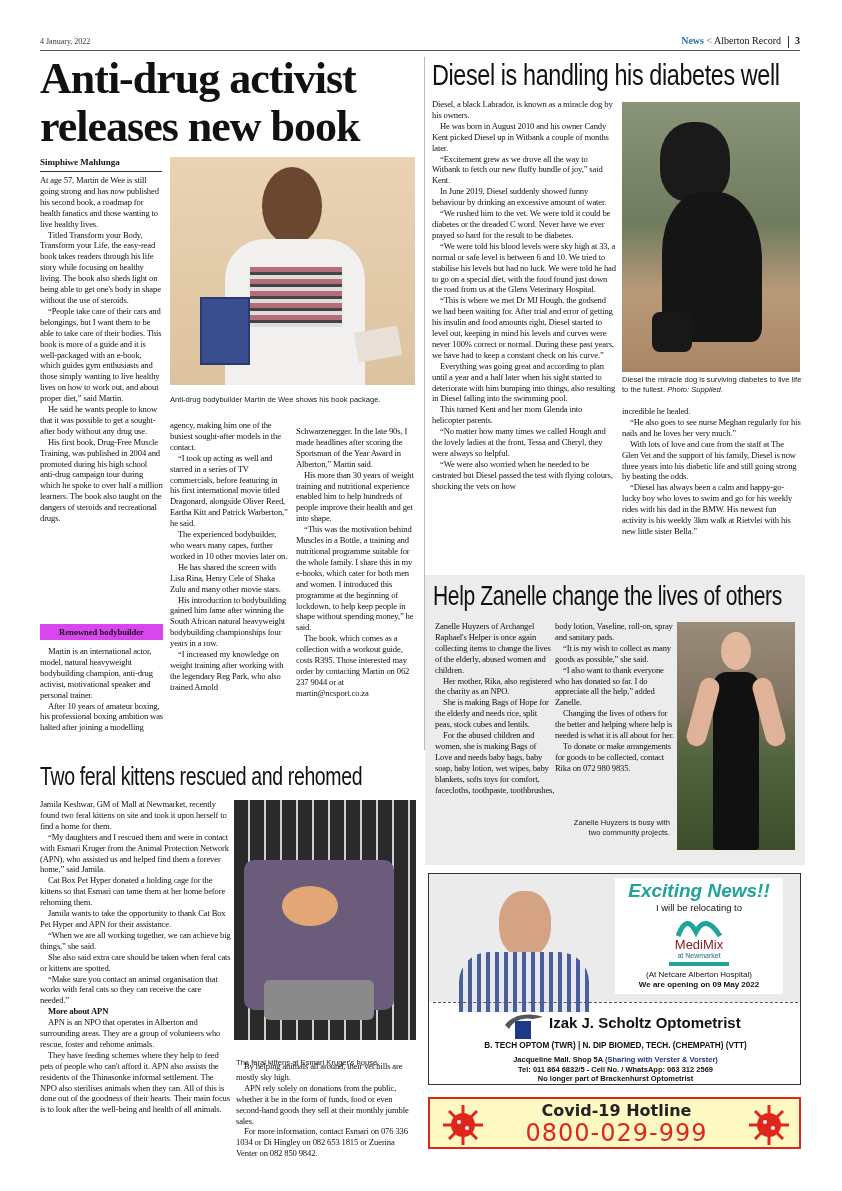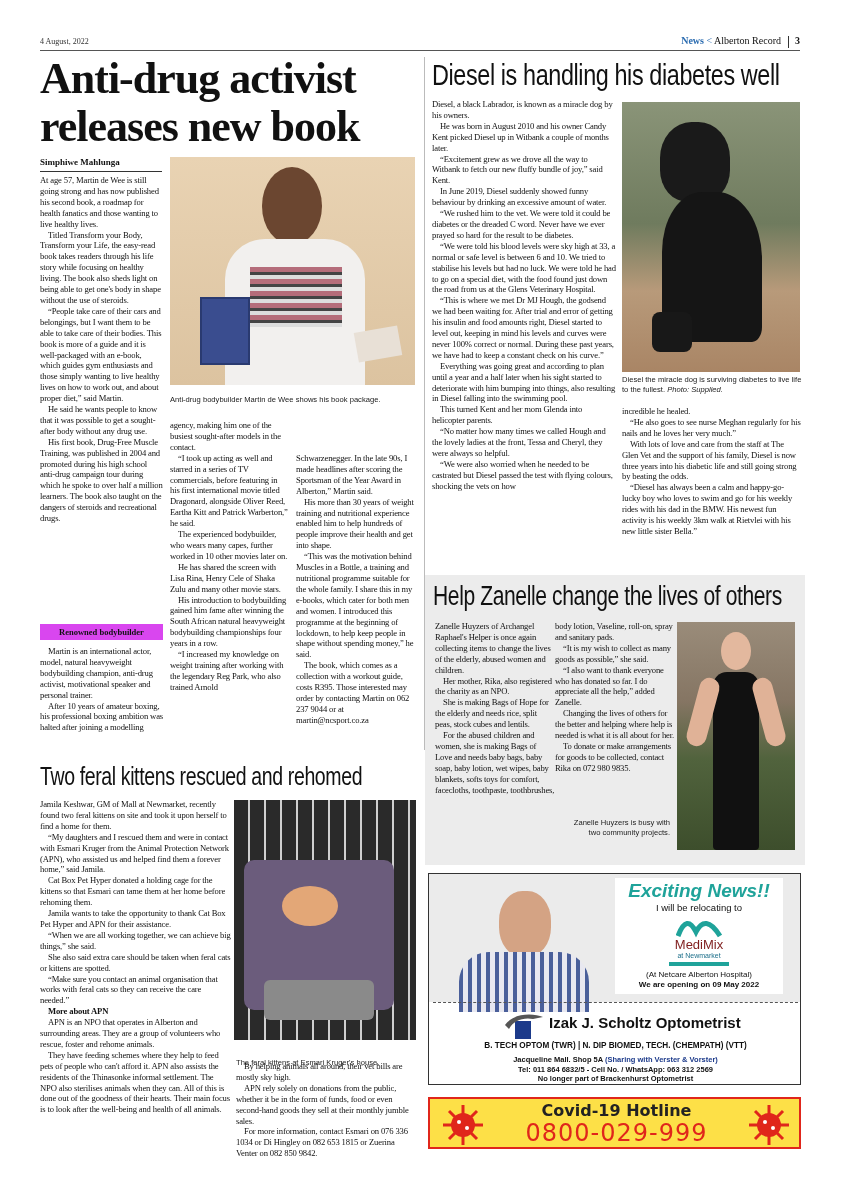--- a/index.html
+++ b/index.html
@@ -9,21 +9,21 @@
 .body-text p{text-indent:8px;}
 .body-text p.noind{text-indent:0;}
 .caption{font-family:"Liberation Sans",sans-serif;font-size:7.6px;line-height:10px;color:#222;}
 .cond{font-family:"Liberation Sans",sans-serif;transform-origin:left top;white-space:nowrap;font-weight:400;letter-spacing:-0.5px;}
 .photo{overflow:hidden;}
 </style>
 </head>
 <body>
 
 <div class="abs" style="left:40px;top:34px;width:760px;height:17px;border-bottom:1.5px solid #555;">
-  <span class="abs" style="left:0;top:3px;font-size:8px;color:#333;">4 August, 2022</span>
+  <span class="abs" style="left:0;top:3px;font-size:8px;color:#333;">4 January, 2022</span>
   <div class="abs" style="right:0;top:1px;font-size:10px;white-space:nowrap;">
     <span style="color:#2b6cb0;font-weight:bold;">News</span>
     <span style="color:#2b6cb0;">&lt;</span>
     <span>Alberton Record</span>
     <span style="display:inline-block;width:1px;height:12px;background:#333;vertical-align:middle;margin:0 4px;"></span>
     <span style="font-weight:bold;">3</span>
   </div>
 </div>
 
 <div class="abs" style="left:40px;top:55px;width:380px;font-family:'Liberation Serif',serif;font-weight:bold;font-size:44px;line-height:48px;letter-spacing:-1px;">
@@ -55,21 +55,21 @@
 <div class="abs caption" style="left:170px;top:395px;width:245px;">Anti-drug bodybuilder Martin de Wee shows his book package.</div>
 
 <div class="abs body-text" style="left:170px;top:420px;width:118px;">
   <p class="noind">agency, making him one of the busiest sought-after models in the contact.</p>
   <p>“I took up acting as well and starred in a series of TV commercials, before featuring in his first international movie titled Dragonard, alongside Oliver Reed, Eartha Kitt and Patrick Warberton,” he said.</p>
   <p>The experienced bodybuilder, who wears many capes, further worked in 10 other movies later on.</p>
   <p>He has shared the screen with Lisa Rina, Henry Cele of Shaka Zulu and many other movie stars.</p>
   <p>His introduction to bodybuilding gained him fame after winning the South African natural heavyweight bodybuilding championships four years in a row.</p>
   <p>“I increased my knowledge on weight training after working with the legendary Reg Park, who also trained Arnold</p>
 </div>
-<div class="abs body-text" style="left:296px;top:426px;width:120px;margin-top:27px;">
+<div class="abs body-text" style="left:296px;top:426px;width:120px;">
   <p class="noind">Schwarzenegger. In the late 90s, I made headlines after scoring the Sportsman of the Year Award in Alberton,” Martin said.</p>
   <p>His more than 30 years of weight training and nutritional experience enabled him to help hundreds of people improve their health and get into shape.</p>
   <p>“This was the motivation behind Muscles in a Bottle, a training and nutritional programme suitable for the whole family. I share this in my e-books, which cater for both men and women. I introduced this programme at the beginning of lockdown, to help keep people in shape without spending money,” he said.</p>
   <p>The book, which comes as a collection with a workout guide, costs R395. Those interested may order by contacting Martin on 062 237 9044 or at martin@ncsport.co.za</p>
 </div>
 
 <div class="abs" style="left:424px;top:57px;width:1px;height:693px;background:#bbb;"></div>
 
 <div class="abs" style="left:432px;top:58px;width:380px;height:36px;overflow:visible;">
   <div class="cond" style="font-size:30px;line-height:34px;transform:scaleX(0.78);">Diesel is handling his diabetes well</div>
@@ -186,21 +186,21 @@
   <div class="abs" style="left:120px;top:140px;font-family:'Liberation Sans',sans-serif;font-weight:bold;font-size:15px;white-space:nowrap;">Izak J. Scholtz Optometrist</div>
   <div class="abs" style="left:0;top:167px;width:373px;text-align:center;font-family:'Liberation Sans',sans-serif;font-weight:bold;font-size:8.2px;">B. TECH OPTOM (TWR) | N. DIP BIOMED, TECH. (CHEMPATH) (VTT)</div>
   <div class="abs" style="left:0;top:181px;width:373px;text-align:center;font-family:'Liberation Sans',sans-serif;font-weight:bold;font-size:7.5px;">
     <span>Jacqueline Mall. Shop 5A</span>
     <span style="color:#1c3a8a;">(Sharing with Verster &amp; Vorster)</span>
   </div>
   <div class="abs" style="left:0;top:191px;width:373px;text-align:center;font-family:'Liberation Sans',sans-serif;font-weight:bold;font-size:7.5px;">Tel: 011 864 6832/5 - Cell No. / WhatsApp: 063 312 2569</div>
   <div class="abs" style="left:0;top:200px;width:373px;text-align:center;font-family:'Liberation Sans',sans-serif;font-weight:bold;font-size:7.5px;">No longer part of Brackenhurst Optometrist</div>
 </div>
 
-<div class="abs" style="left:428px;top:1097px;width:373px;height:52px;border:2px solid #e0261b;background:#fde047;overflow:hidden;">
+<div class="abs" style="left:428px;top:1097px;width:373px;height:52px;border:2px solid #e0261b;background:#fef9c3;overflow:hidden;">
   <div class="abs" style="left:10px;top:4px;width:46px;height:44px;">
     <svg width="46" height="44" viewBox="0 0 46 44">
         <circle cx="23" cy="22" r="12" fill="#e0261b"></circle>
         <g stroke="#e0261b" stroke-width="3">
           <line x1="23" y1="2" x2="23" y2="42"></line>
           <line x1="3" y1="22" x2="43" y2="22"></line>
           <line x1="9" y1="8" x2="37" y2="36"></line>
           <line x1="37" y1="8" x2="9" y2="36"></line>
         </g>
         <circle cx="19" cy="19" r="2" fill="#fff"></circle>

